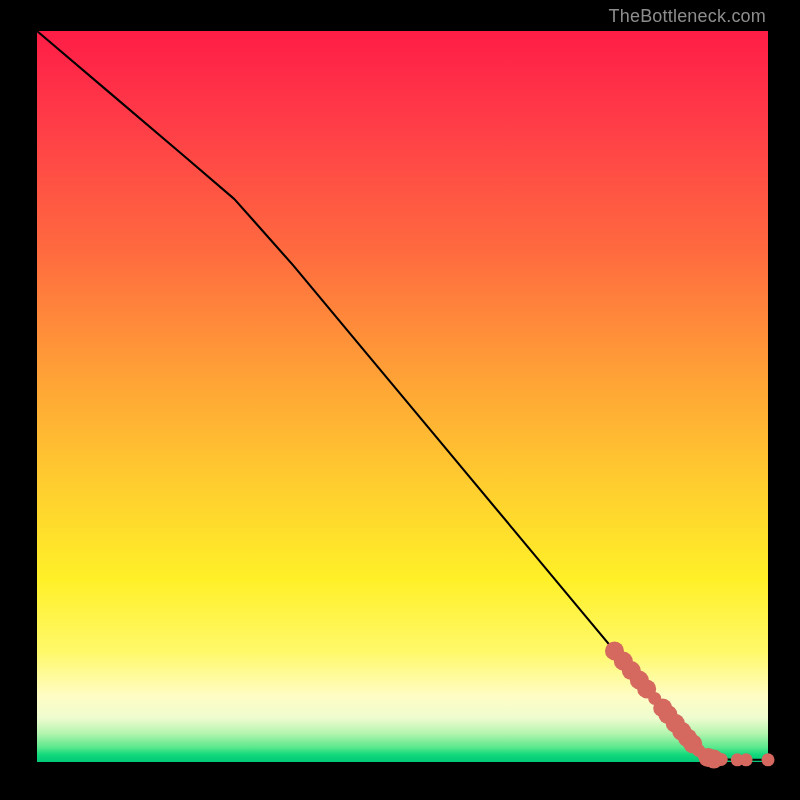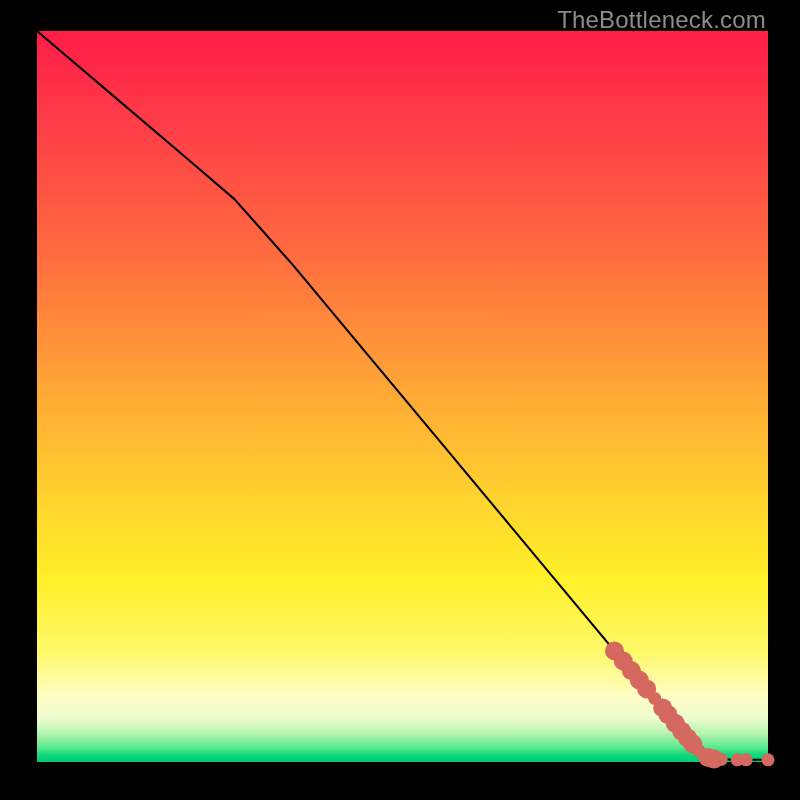--- a/index.html
+++ b/index.html
@@ -39,21 +39,21 @@
       #5be88d 98%,
       #12d97c 99%,
       #00c877 100%
     );
   }
   .watermark {
     position: absolute;
     top: 6px;
     right: 34px;
     color: #8c8c8c;
-    font-size: 24px;
+    font-size: 18px;
     font-weight: 400;
     letter-spacing: 0.2px;
     user-select: none;
   }
   svg.overlay {
     position: absolute;
     left: 37px;
     top: 31px;
     width: 731px;
     height: 731px;

